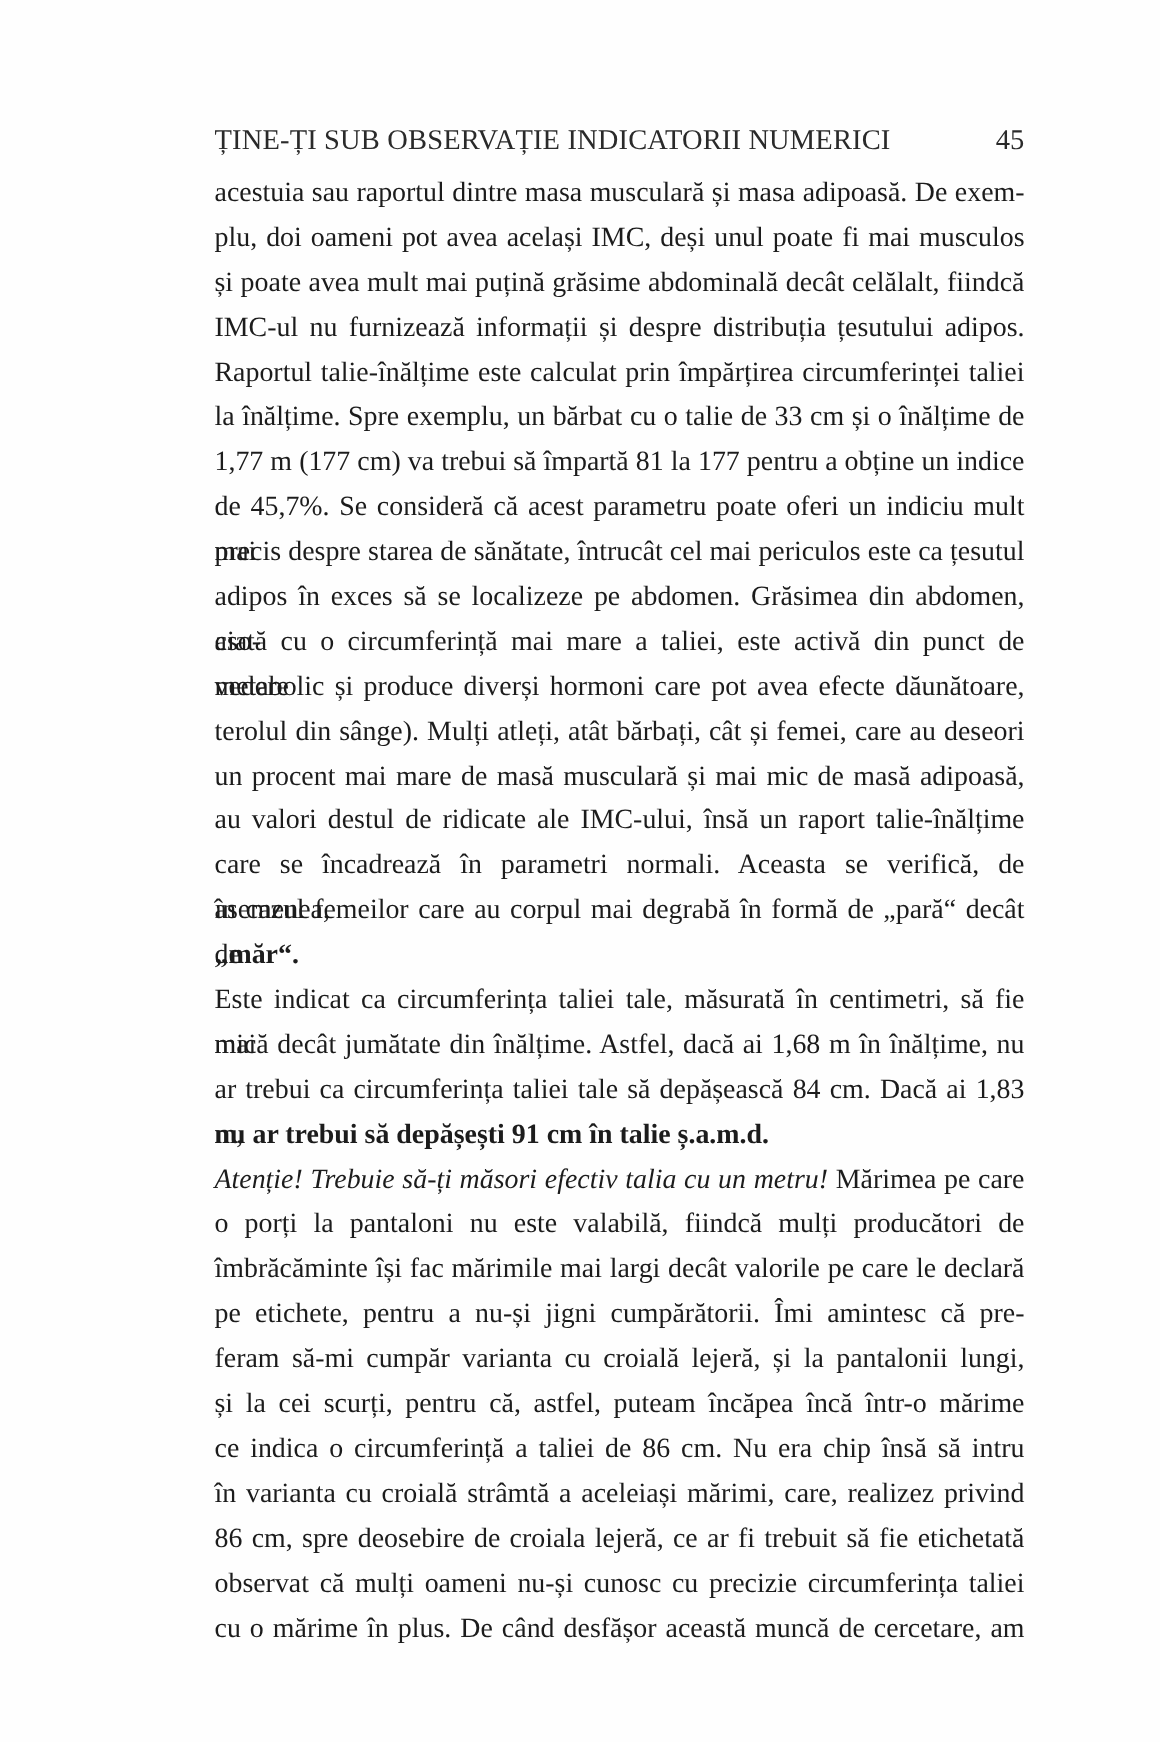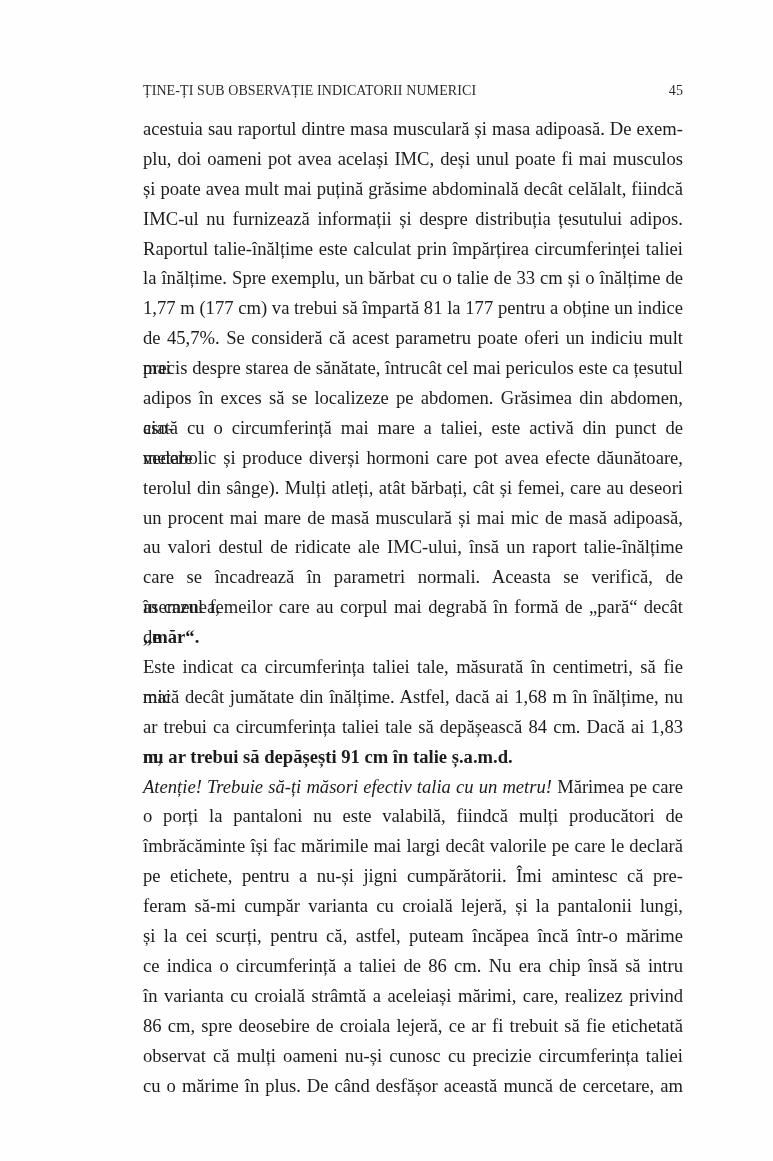--- a/index.html
+++ b/index.html
@@ -1,21 +1,21 @@
 <!DOCTYPE html>
 <html><head>
   <meta charset="utf-8">
   <style>
     html, body { margin: 0; padding: 0; background: #ffffff; }
     body { width: 773px; height: 1161px; position: relative; overflow: hidden; }
     .page { position: absolute; left: 0; top: 0; width: 773px; height: 1161px; background: #fefefe; }
     .running-head {
       position: absolute; left: 143px; top: 83px; width: 540px; height: 24px;
       font-family: "Liberation Serif", "DejaVu Serif", serif;
-      font-size: 14px; color: #2a2a2a; letter-spacing: 0.1px;
+      font-size: 19px; color: #2a2a2a; letter-spacing: 0.1px;
     }
     .running-head .title { position: absolute; left: 0; top: 0; white-space: nowrap; }
     .running-head .pno { position: absolute; right: 0; top: 0; }
     .body-text {
       position: absolute; left: 143px; top: 114px; width: 540px;
       font-family: "Liberation Serif", "DejaVu Serif", serif;
       font-size: 18.6px; color: #1c1c1c;
     }
     .line {
       display: block; height: 29.9px; line-height: 29.9px;

